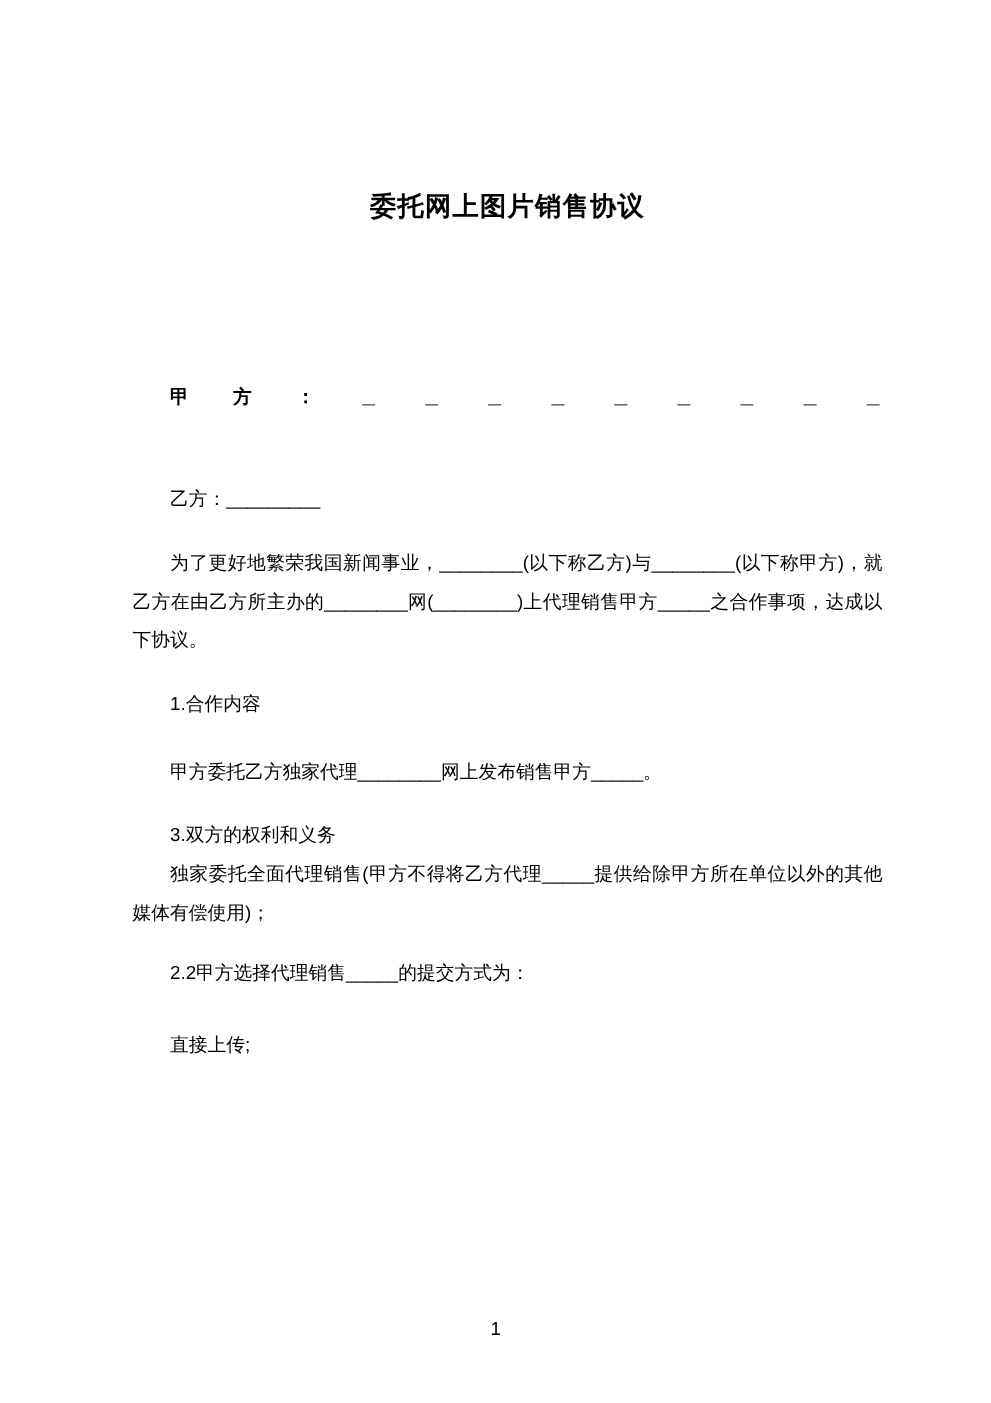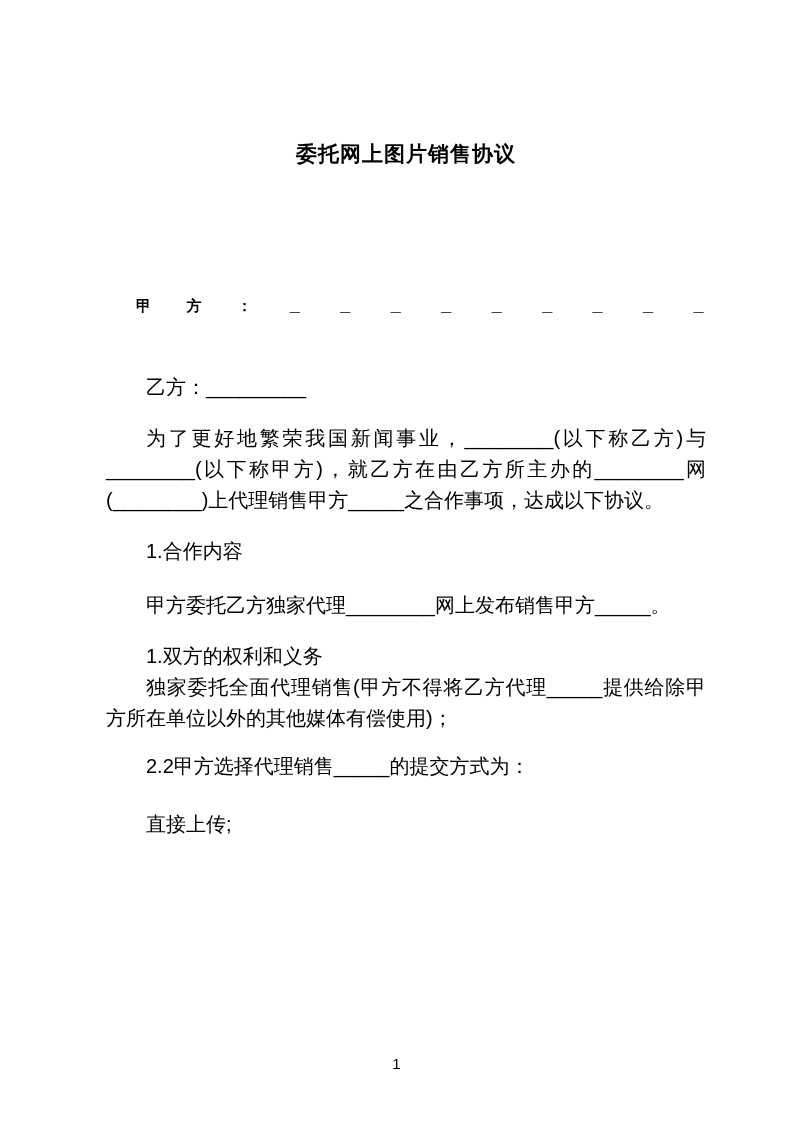--- a/index.html
+++ b/index.html
@@ -9,21 +9,21 @@
       font-family: "Liberation Sans", "DejaVu Sans", sans-serif;
       color: #000000;
     }
 
     .page {
       position: relative;
       width: 793px;
       height: 1122px;
       margin: 0 auto;
       background: #ffffff;
-      padding: 0 87px 0 106px;
+      padding: 12px 87px 0 106px;
       overflow: hidden;
     }
 
     .doc-title {
       margin-top: 140px;
       font-size: 21px;
       font-weight: bold;
       text-align: center;
       letter-spacing: 1px;
       line-height: 28px;
@@ -36,21 +36,21 @@
       align-items: flex-end;
       font-size: 15px;
       font-weight: bold;
       line-height: 31px;
       padding-left: 30px; 
     }
 
     .party-a-row .blank { font-weight: normal; }
 
     p.body-line {
-      font-size: 20px;
+      font-size: 15px;
       line-height: 31px;
       text-align: justify;
       text-indent: 2em;
     }
 
     .party-b       { margin-top: 51px; }
     .intro         { margin-top: 20px; }
     .sec-heading   { margin-top: 20px; }
     .sec-body      { margin-top: 23px; }
     .clause        { margin-top: 17px; }
@@ -90,21 +90,21 @@
   </div>
 
   <p class="body-line party-b">乙方：_________</p>
 
   <p class="body-line intro">为了更好地繁荣我国新闻事业，________(以下称乙方)与________(以下称甲方)，就乙方在由乙方所主办的________网(________)上代理销售甲方_____之合作事项，达成以下协议。</p>
 
   <p class="body-line sec-heading">1.合作内容</p>
 
   <p class="body-line sec-body">甲方委托乙方独家代理________网上发布销售甲方_____。</p>
 
-  <p class="body-line sec-heading">1.双方的权利和义务</p>
+  <p class="body-line sec-heading">3.双方的权利和义务</p>
 
 
   <p class="body-line clause-option">独家委托全面代理销售(甲方不得将乙方代理_____提供给除甲方所在单位以外的其他媒体有偿使用)；</p>
 
 
   <p class="body-line clause">2.2甲方选择代理销售_____的提交方式为：</p>
 
   <p class="body-line last-option">直接上传;</p>
 
   <div class="page-footer">1</div>

